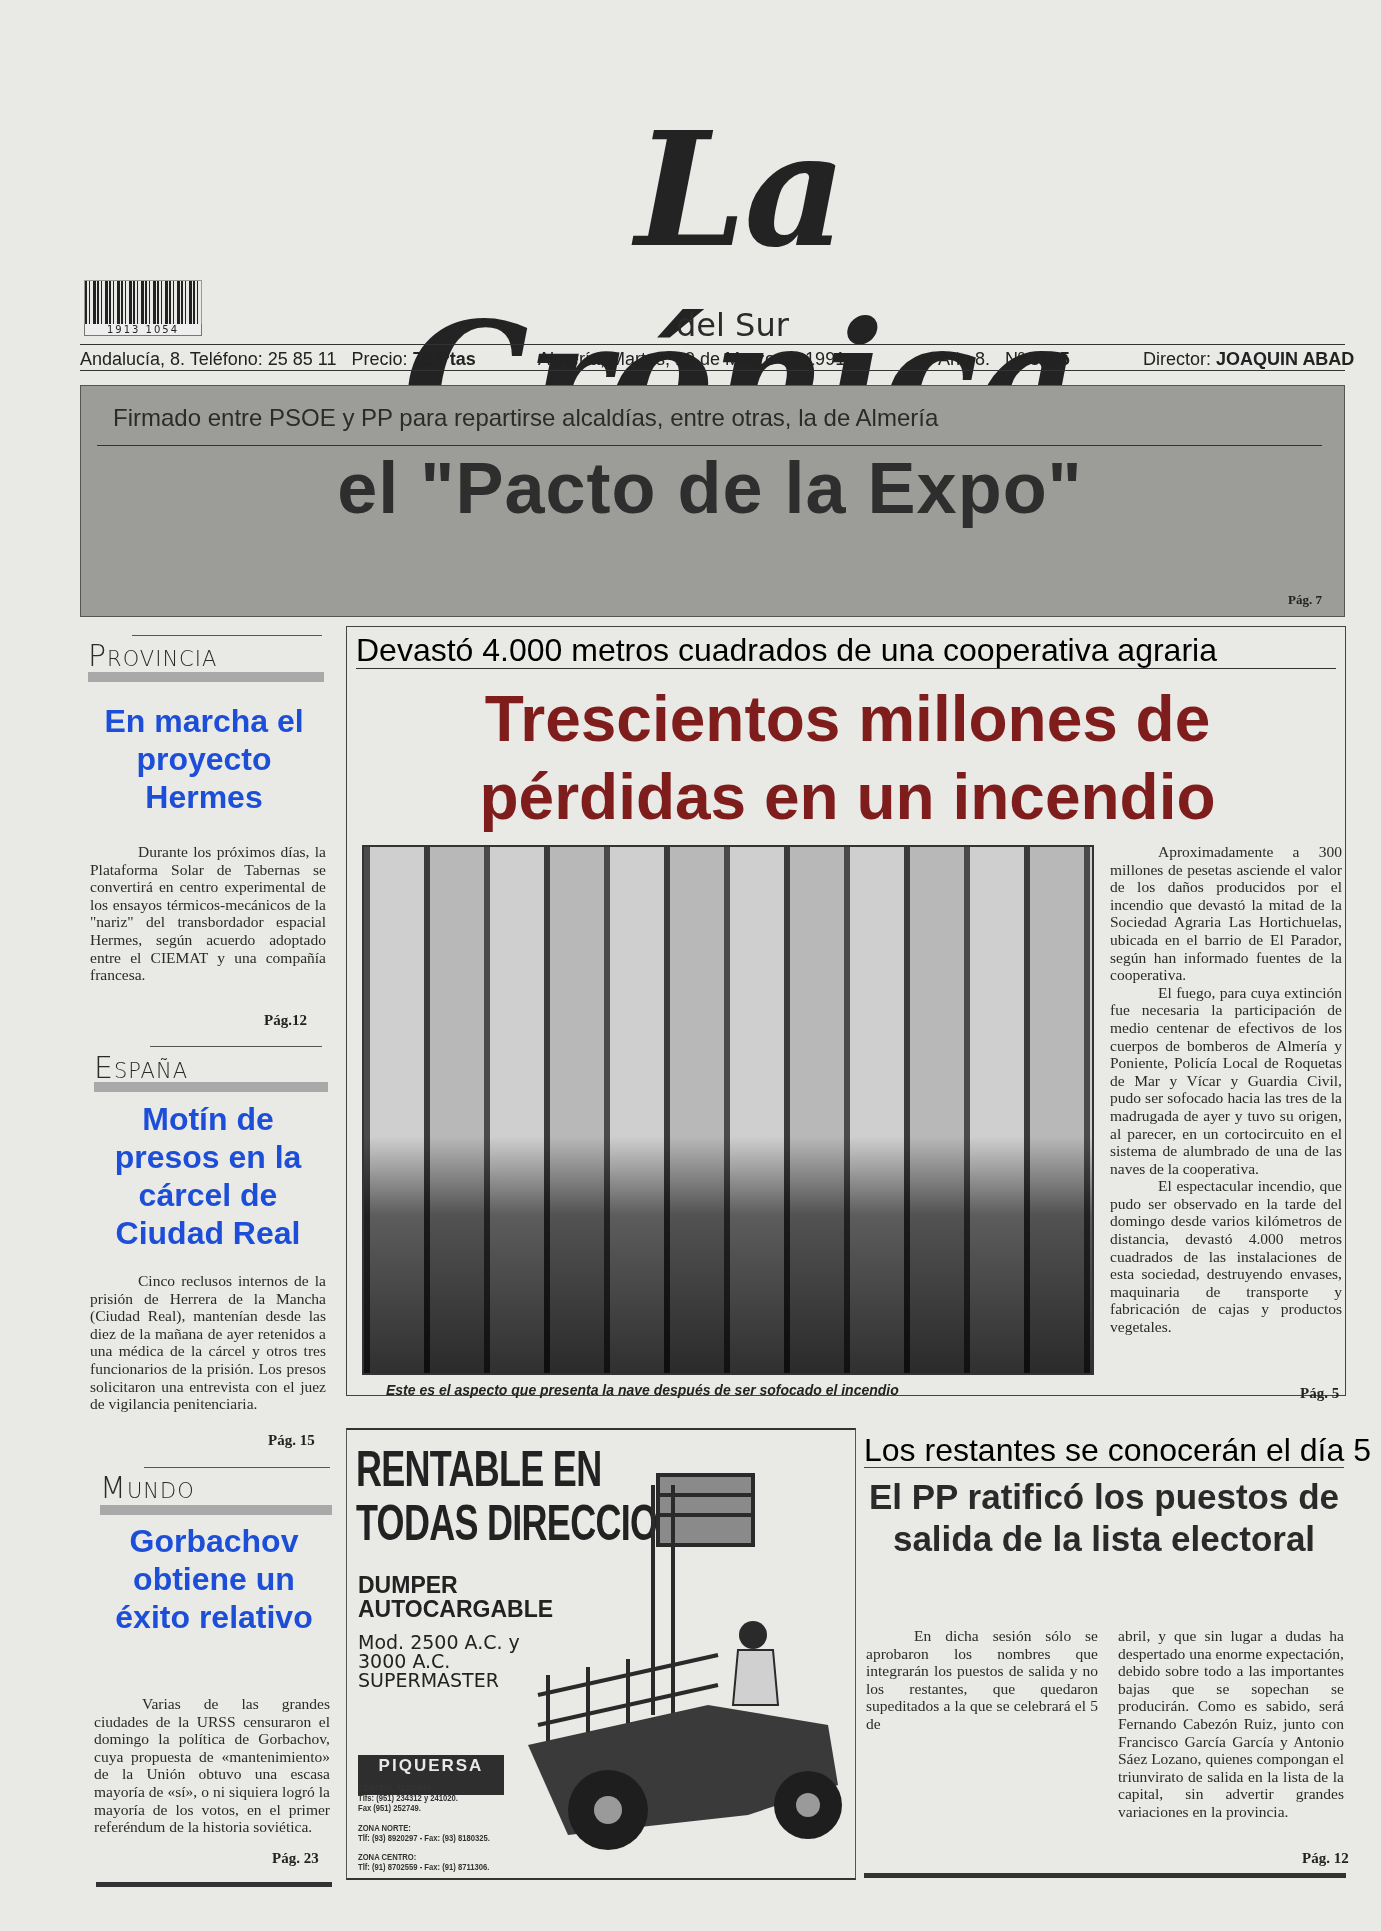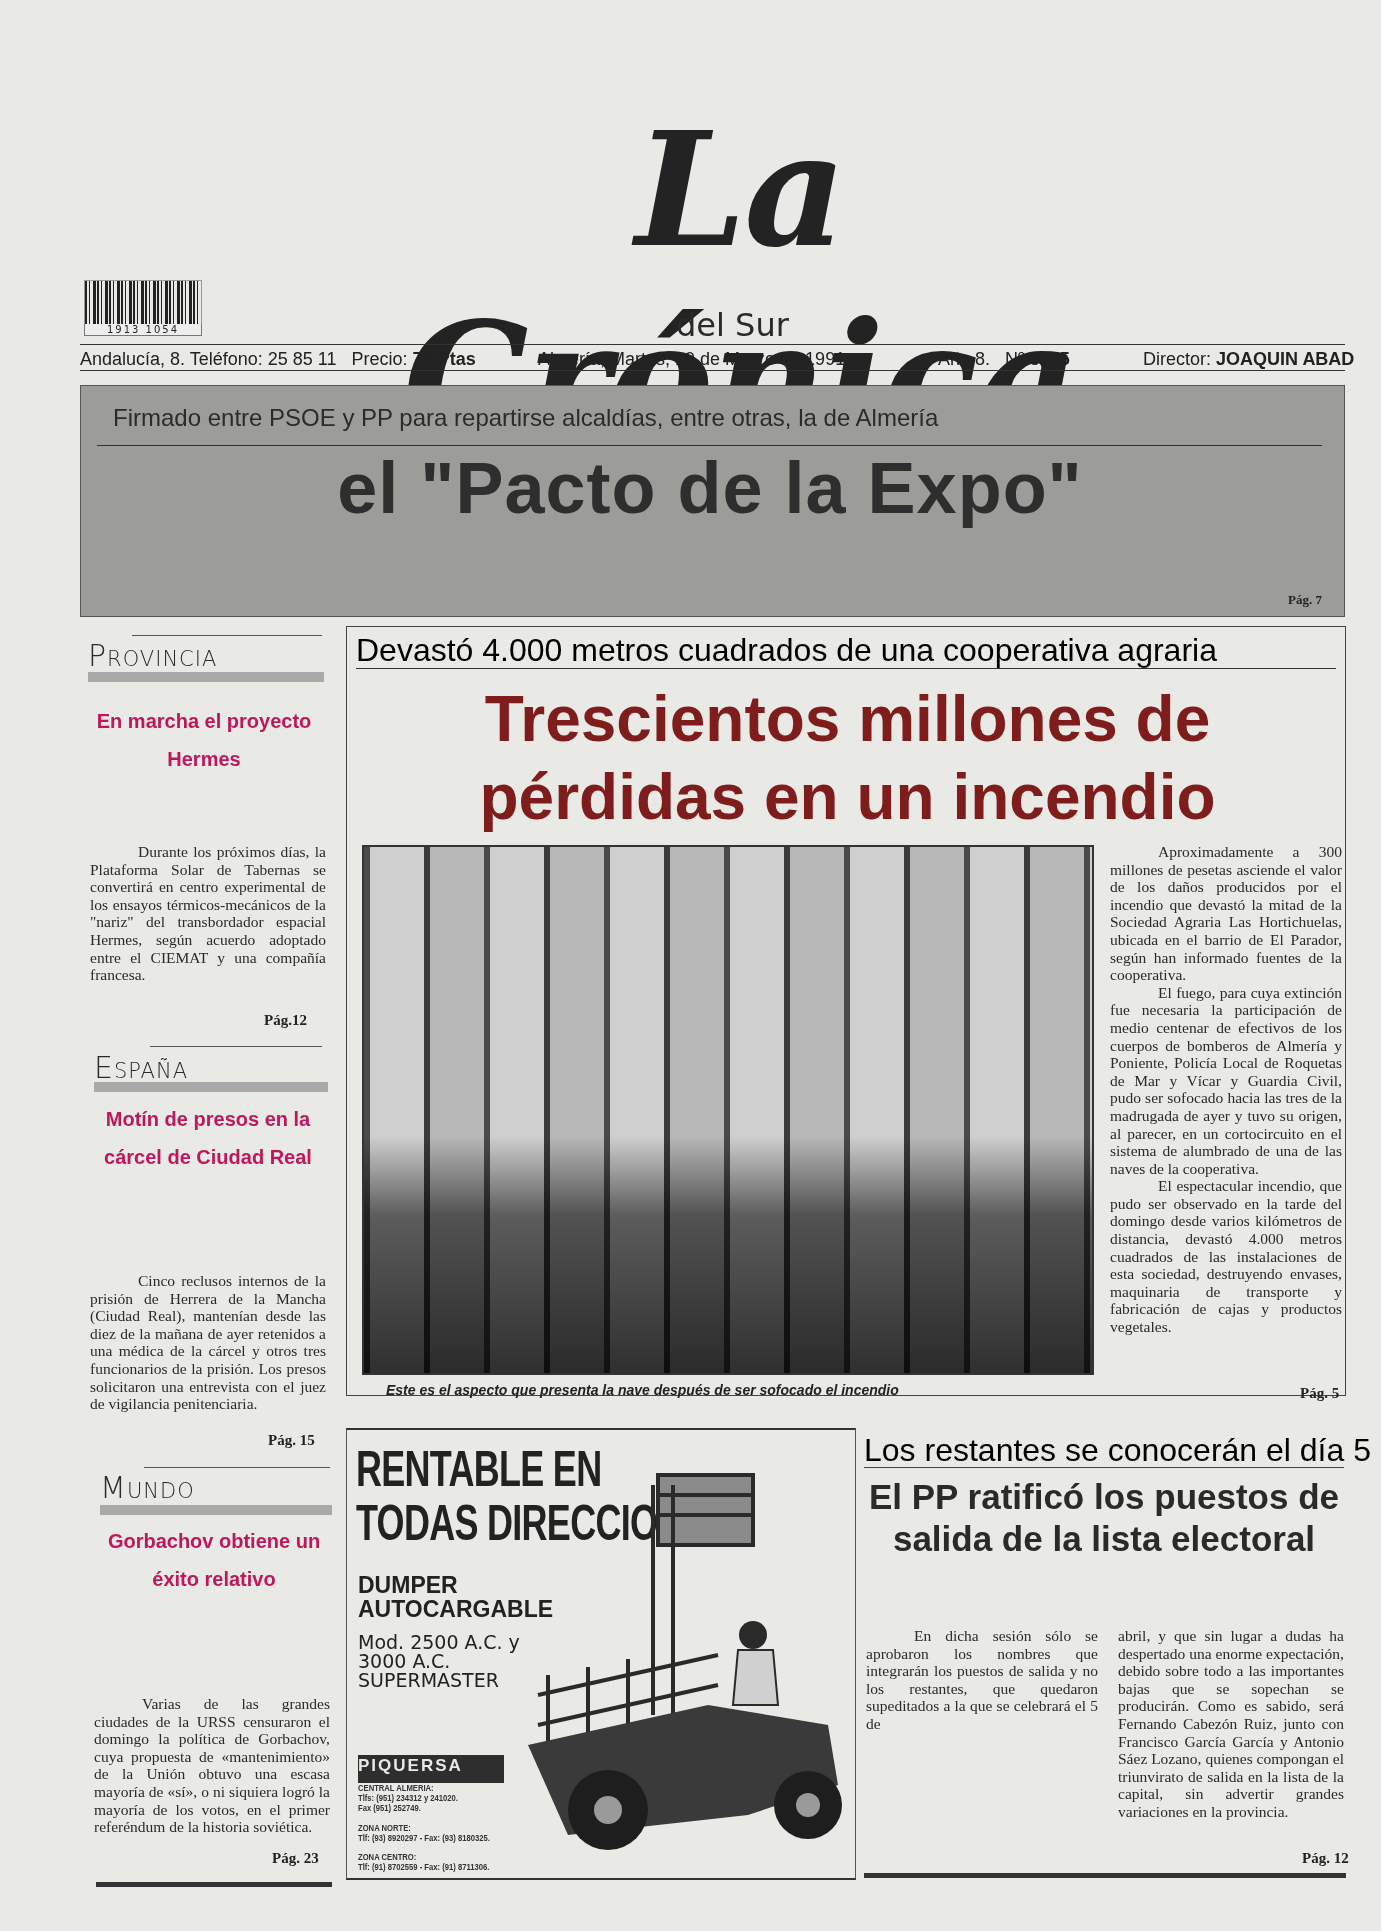--- a/index.html
+++ b/index.html
@@ -33,42 +33,42 @@
   .banner { left: 80px; top: 385px; width: 1265px; height: 232px; background: #9c9c99; border: 1px solid #555; }
   .kicker-banner { left: 113px; top: 404px; font-family: "Liberation Sans", sans-serif; font-size: 24px; color: #2b2b2b; }
   .banner-rule { left: 97px; top: 445px; width: 1225px; height: 1px; background: #333; }
   .banner-headline { left: 110px; top: 448px; width: 1200px; text-align: center; font-family: "Liberation Sans", sans-serif; font-weight: 900; font-size: 72px; line-height: 80px; color: #2e2e2e; letter-spacing: 1px; }
   .pag { font-family: "Liberation Serif", serif; font-weight: bold; font-size: 15px; color: #222; }
 
   
   .section-label { font-family: "DejaVu Sans", sans-serif; font-weight: 300; font-size: 30px; color: #2a2a2a; font-variant: small-caps; letter-spacing: 1px; }
   .section-bar { height: 10px; background: #a9a9a9; }
   .section-line { height: 1px; background: #555; }
-  .side-head { font-family: "Liberation Sans", sans-serif; font-weight: 900; font-size: 20px; line-height: 38px; text-align: center; color: #be185d; }
+  .side-head { font-family: "Liberation Sans", sans-serif; font-weight: 900; font-size: 32px; line-height: 38px; text-align: center; color: #1d4ed8; }
   .body-text { font-family: "Liberation Serif", serif; font-size: 15.5px; line-height: 17.6px; text-align: justify; color: #2a2a2a; hyphens: auto; }
   .body-text p { text-indent: 48px; }
 
   
   .main-box { left: 346px; top: 626px; width: 1000px; height: 770px; border: 1px solid #444; }
   .kicker { font-family: "Liberation Sans", sans-serif; font-size: 32px; color: #000000; }
   .main-headline { left: 360px; top: 680px; width: 975px; text-align: center; font-family: "Liberation Sans", sans-serif; font-weight: 900; font-size: 64px; line-height: 78px; color: #7f1d1d; }
   .photo { left: 362px; top: 845px; width: 732px; height: 530px; border: 2px solid #333;
     background:
       linear-gradient(180deg, rgba(255,255,255,0.0) 0%, rgba(255,255,255,0) 55%, rgba(20,20,20,0.6) 70%, rgba(10,10,10,0.8) 100%),
       repeating-linear-gradient(90deg, #4a4a4a 0 6px, #cfcfcf 6px 60px, #3a3a3a 60px 66px, #b8b8b8 66px 120px),
       linear-gradient(180deg, #2b2b2b 0%, #6d6d6d 20%, #c8c8c8 40%, #9a9a9a 60%, #1f1f1f 100%);
     background-blend-mode: multiply, normal, normal; }
   .caption { left: 386px; top: 1382px; font-family: "Liberation Sans", sans-serif; font-style: italic; font-weight: bold; font-size: 14px; color: #222; }
 
   
   .ad-box { left: 346px; top: 1428px; width: 510px; height: 452px; border-top: 2px solid #333; border-left: 1px solid #555; border-right: 1px solid #555; border-bottom: 2px solid #333; }
   .ad-headline { left: 356px; top: 1442px; font-family: "Liberation Sans", sans-serif; font-weight: bold; font-size: 50px; line-height: 54px; transform: scaleX(0.72); transform-origin: left top; width: 640px; color: #222; letter-spacing: -1px; }
   .ad-sub { left: 358px; top: 1573px; font-family: "Liberation Sans", sans-serif; font-weight: 900; font-size: 23px; line-height: 24px; color: #222; }
   .ad-model { left: 358px; top: 1633px; font-family: "DejaVu Sans", sans-serif; font-size: 19px; line-height: 19px; color: #222; }
-  .ad-logo { left: 358px; top: 1755px; width: 146px; height: 28px; background: #2e2e2e; color: #e8e8e8; font-family: "Liberation Sans", sans-serif; font-weight: 900; font-size: 17px; letter-spacing: 2px; text-align: left; line-height: 22px; }
+  .ad-logo { left: 358px; top: 1755px; width: 146px; height: 40px; background: #2e2e2e; color: #e8e8e8; font-family: "Liberation Sans", sans-serif; font-weight: 900; font-size: 17px; letter-spacing: 2px; text-align: center; line-height: 22px; }
   .ad-contact { font-family: "Liberation Sans", sans-serif; font-weight: bold; font-size: 8.5px; line-height: 10px; color: #333; transform: scaleX(0.9); transform-origin: left top; }
   .truck { left: 508px; top: 1455px; width: 340px; height: 410px; }
 
   
   .br-kicker { left: 864px; top: 1432px; }
   .br-rule { left: 864px; top: 1467px; width: 480px; height: 1px; background: #444; }
   .br-headline { left: 864px; top: 1476px; width: 480px; text-align: center; font-family: "Liberation Sans", sans-serif; font-weight: 900; font-size: 35px; line-height: 42px; color: #2a2a2a; }
   .thick-rule { height: 5px; background: #333; }
 </style>
 </head>

